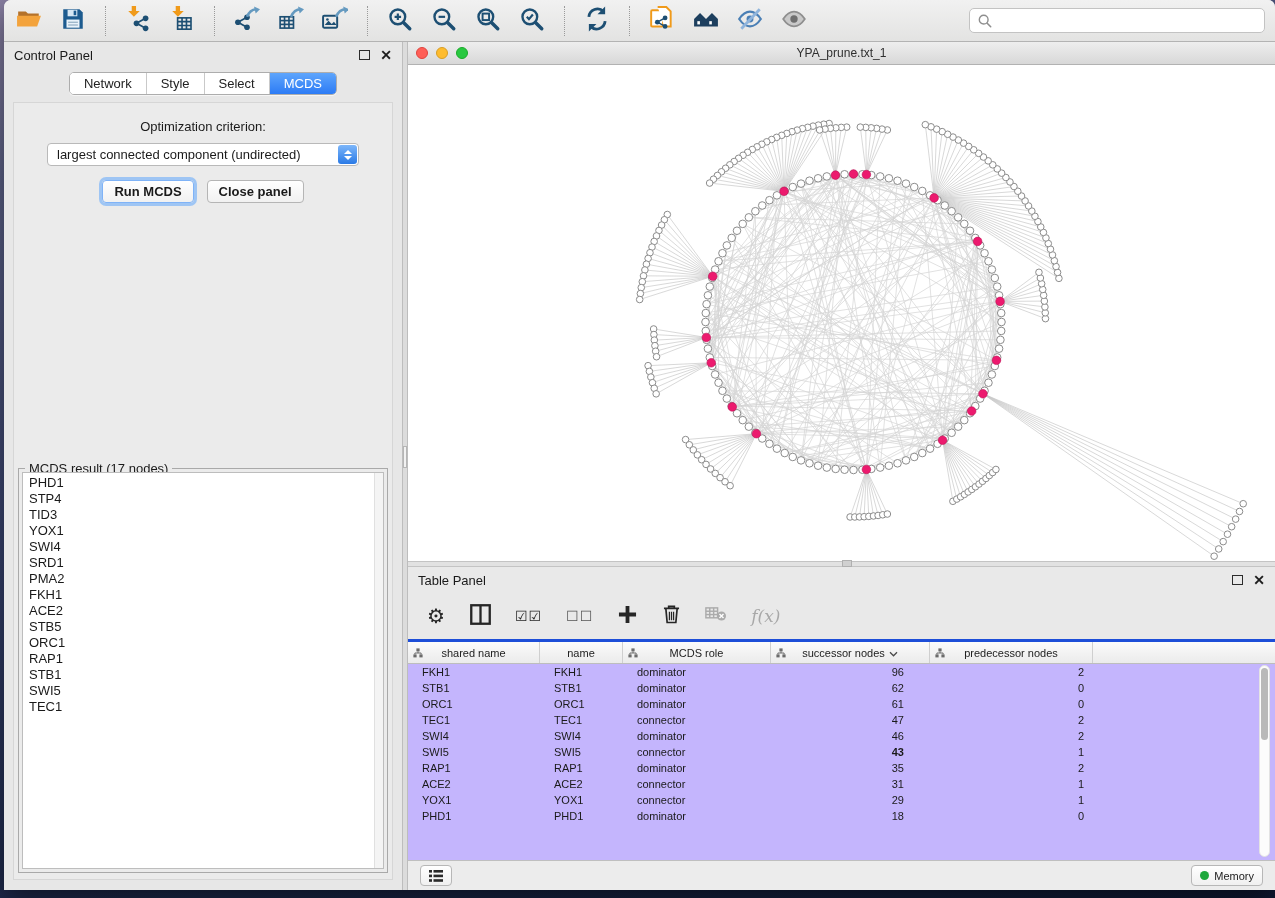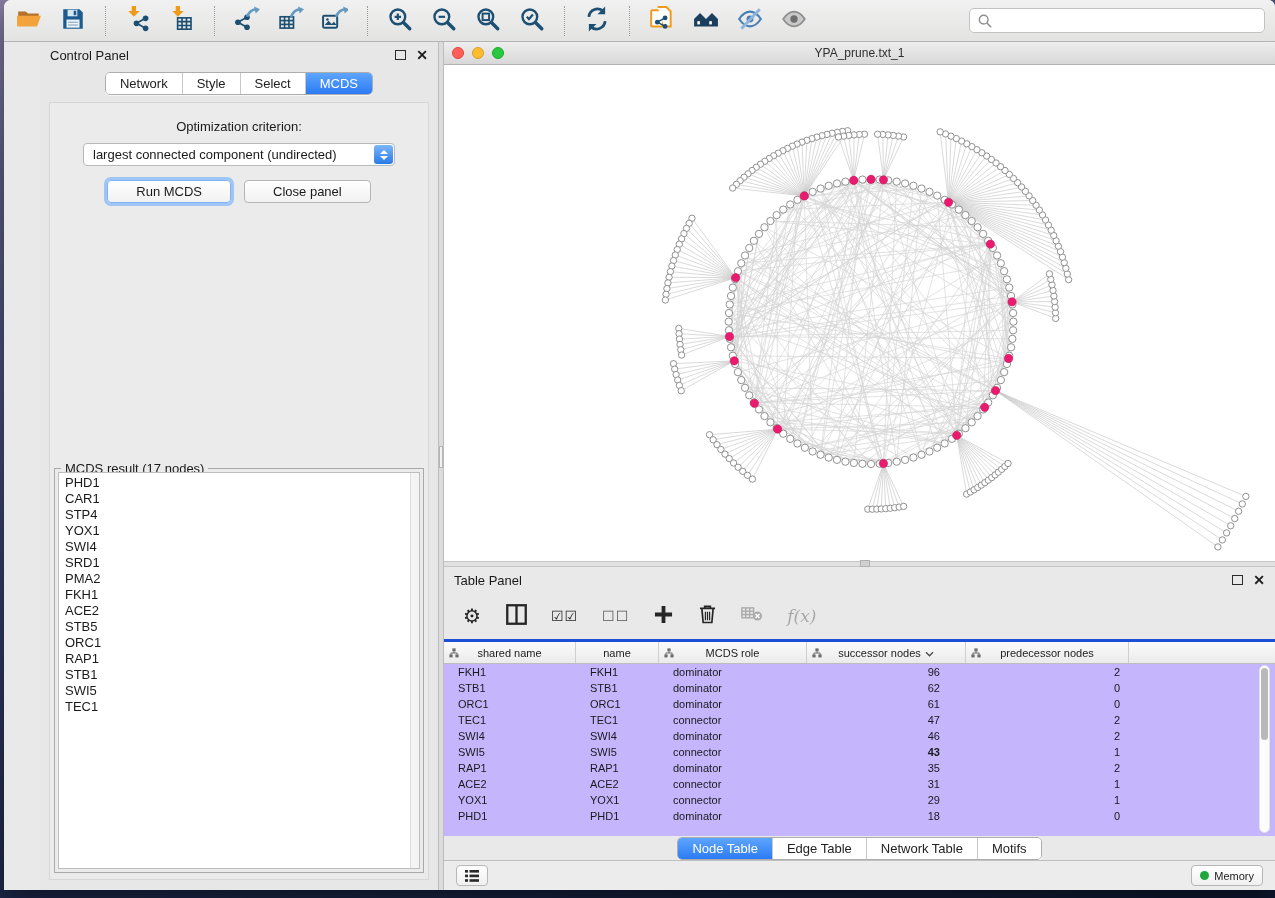--- a/index.html
+++ b/index.html
@@ -24,39 +24,39 @@
   .tb-btn { width:30px; height:30px; display:flex; align-items:center; justify-content:center; cursor:default; }
   .tb-sep { width:0; height:30px; border-left:1px dotted #9a9a9a; margin:0 3px; }
   .searchbox {
     margin-left:auto; width:296px; height:25px; background:#fff;
     border:1px solid #c3c3c3; border-radius:5px; display:flex; align-items:center; padding:0 8px; gap:6px;
   }
   .searchbox input { border:none; outline:none; flex:1; font:13px "Liberation Sans",sans-serif; background:transparent; }
   
   .main { flex:1; display:flex; min-height:0; }
   
-  .cpanel { width:398px; flex:0 0 398px; display:flex; flex-direction:column; background:#e7e7e7;margin-left:36px; }
+  .cpanel { width:398px; flex:0 0 398px; display:flex; flex-direction:column; background:#e7e7e7; }
   .panel-head { height:26px; flex:0 0 26px; display:flex; align-items:center; padding:0 10px; font-size:13px; }
   .panel-head .ph-icons { margin-left:auto; display:flex; align-items:center; gap:10px; }
   .float-box { width:11px; height:10px; border:1.6px solid #2c2c2c; display:inline-block; }
   .close-x { font-size:14px; font-weight:bold; color:#1d1d1d; line-height:1; }
   .tabrow { height:30px; flex:0 0 30px; display:flex; justify-content:center; align-items:center; }
   .seg { display:inline-flex; border:1px solid #adadad; border-radius:5px; overflow:hidden; background:#fff; box-shadow:0 1px 0 rgba(255,255,255,.6); }
   .seg .tab { padding:3px 14px; font-size:13px; color:#222; border-left:1px solid #c9c9c9; background:#fff; cursor:default; }
   .seg .tab:first-child { border-left:none; }
   .seg .tab.active { background:linear-gradient(#5ea5fc,#2c7bf5); color:#fff; }
   .cp-body { flex:1; margin:4px 9px 10px; background:#ebebeb; border:1px solid #d6d6d6; position:relative; padding-top:16px; }
   .opt-label { text-align:center; font-size:13px; margin-bottom:9px; }
   .dd-row { display:flex; justify-content:center; }
   .dropdown { width:312px; height:23px; background:#fff; border:1px solid #b9b9b9; border-radius:4px; position:relative; display:flex; align-items:center; padding-left:9px; font-size:13px; }
   .dd-stepper { position:absolute; right:1px; top:1px; bottom:1px; width:19px; border-radius:3px; background:linear-gradient(#7cb6fa,#2a7ae6); display:flex; flex-direction:column; align-items:center; justify-content:center; gap:2px; }
   .dd-stepper .up { width:0; height:0; border-left:4px solid transparent; border-right:4px solid transparent; border-bottom:4px solid #fff; }
   .dd-stepper .dn { width:0; height:0; border-left:4px solid transparent; border-right:4px solid transparent; border-top:4px solid #fff; }
   .btn-row { display:flex; justify-content:center; gap:13px; margin-top:14px; }
-  .mac-btn { height:23px; padding:0 28px; font-size:13px; color:#1a1a1a; background:linear-gradient(#ffffff,#f1f1f1); border:1px solid #b5b5b5; border-radius:4px; }
+  .mac-btn { height:23px; padding:0 11px; font-size:13px; color:#1a1a1a; background:linear-gradient(#ffffff,#f1f1f1); border:1px solid #b5b5b5; border-radius:4px;font-weight:bold; }
   .mac-btn.focused { box-shadow:0 0 0 3px rgba(94,165,252,.55); border-color:#7fb3f7; }
   .mcds-group { position:absolute; top:365px; left:4px; right:4px; bottom:6px; border:1px solid #a9a9a9; }
   .mcds-legend { position:absolute; top:-8px; left:6px; background:#ebebeb; padding:0 4px; font-size:13px; }
   .mcds-list { position:absolute; inset:3px; background:#fff; border:1px solid #bdbdbd; overflow:hidden; }
   .mcds-scroll { position:absolute; top:0; bottom:0; right:0; width:9px; background:#f4f4f4; border-left:1px solid #e0e0e0; }
   .mcds-list ul { list-style:none; padding:2px 0 0 6px; }
   .mcds-list li { font-size:13px; line-height:16px; }
   
   .vsplit { width:6px; flex:0 0 6px; background:#dcdcdc; border-left:1px solid #bdbdbd; border-right:1px solid #bdbdbd; position:relative; }
   .vsplit .grip { position:absolute; top:404px; left:0; width:4px; height:22px; background:#f2f2f2; border:1px solid #b5b5b5; }
@@ -302,22 +302,22 @@
         </div>
         <div class="btn-row">
           <button class="mac-btn focused">Run MCDS</button>
           <button class="mac-btn">Close panel</button>
         </div>
         <div class="mcds-group">
           <span class="mcds-legend">MCDS result (17 nodes)</span>
           <div class="mcds-list">
             <ul id="mcds-list-ul">
                 <li>PHD1</li>
-                <li>CAR1</li>
                 <li>STP4</li>
+                <li>TID3</li>
                 <li>YOX1</li>
                 <li>SWI4</li>
                 <li>SRD1</li>
                 <li>PMA2</li>
                 <li>FKH1</li>
                 <li>ACE2</li>
                 <li>STB5</li>
                 <li>ORC1</li>
                 <li>RAP1</li>
                 <li>STB1</li>
@@ -1271,28 +1271,20 @@
                 <div class="td l" style="width: 83px;">PHD1</div>
                 <div class="td l" style="width: 148px;">dominator</div>
                 <div class="td r" style="width: 159px; padding-right: 26px;">18</div>
                 <div class="td r" style="width: 163px; padding-right: 9px;">0</div>
               </div>
             </div>
           <div class="vscroll">
               <div class="thumb"></div>
             </div>
         </div>
-        <div class="tp-tabs">
-          <div class="seg" id="tp-tabs">
-              <div class="tab active">Node Table</div>
-              <div class="tab">Edge Table</div>
-              <div class="tab">Network Table</div>
-              <div class="tab">Motifs</div>
-            </div>
-        </div>
       </div>
 
       <div class="statusbar">
         <button class="sb-btn">
           <svg width="14" height="12" viewBox="0 0 14 12">
               <g fill="#2a2a2a">
                 <rect x="0" y="0" width="3" height="2.6"></rect>
                 <rect x="4.5" y="0" width="9.5" height="2.6"></rect>
                 <rect x="0" y="4.6" width="3" height="2.6"></rect>
                 <rect x="4.5" y="4.6" width="9.5" height="2.6"></rect>

